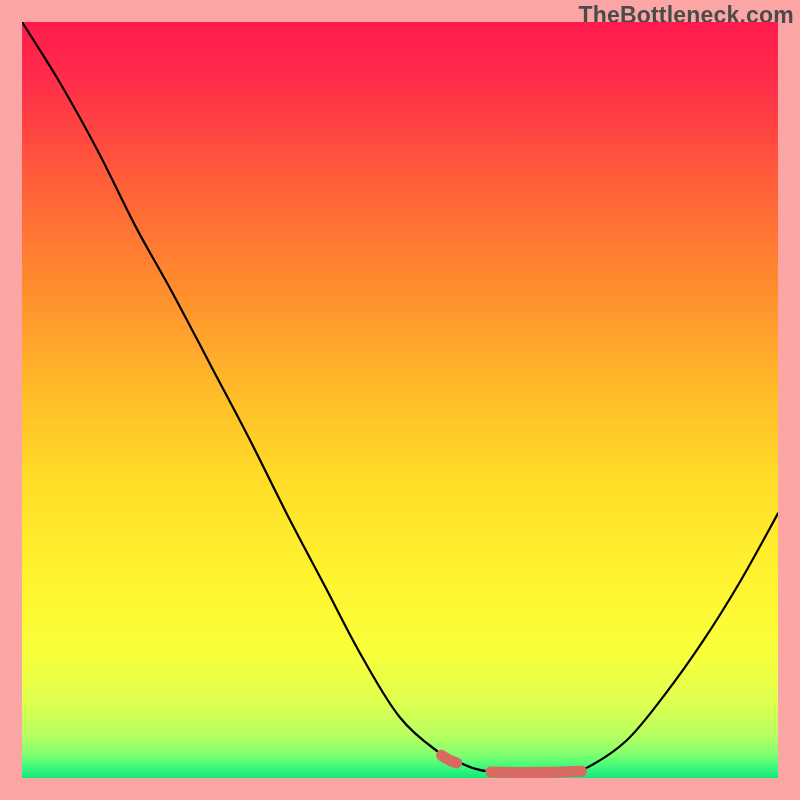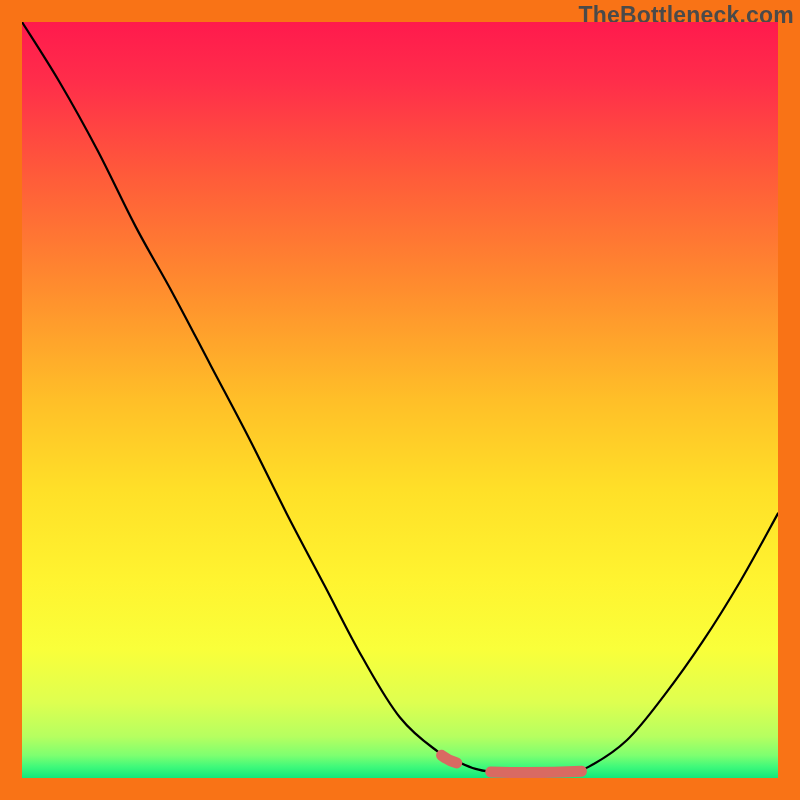--- a/index.html
+++ b/index.html
@@ -8,21 +8,21 @@
     width: 800px;
     height: 800px;
     background: #000;
     overflow: hidden;
     font-family: Arial, Helvetica, sans-serif;
   }
   .outer {
     position: relative;
     width: 800px;
     height: 800px;
-    background: #f97316;
+    background: #fca5a5;
   }
   .plot-area {
     position: absolute;
     left: 22px;
     top: 22px;
     width: 756px;
     height: 756px;
     overflow: hidden;
   }
   .plot-area svg {

